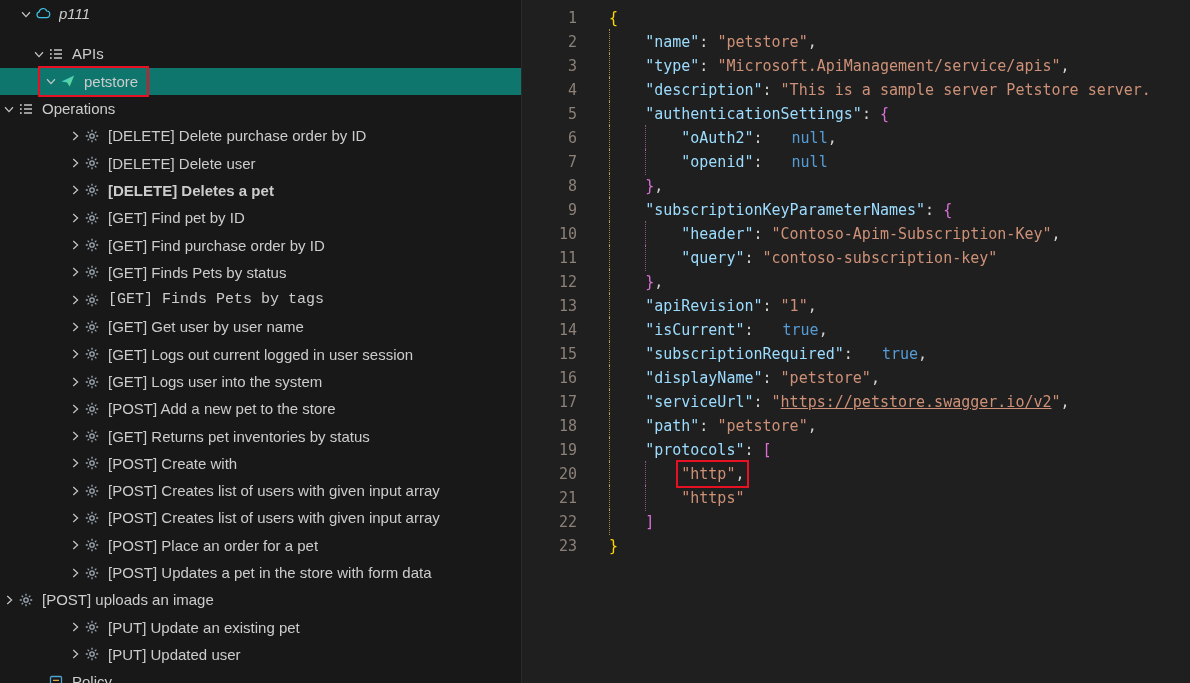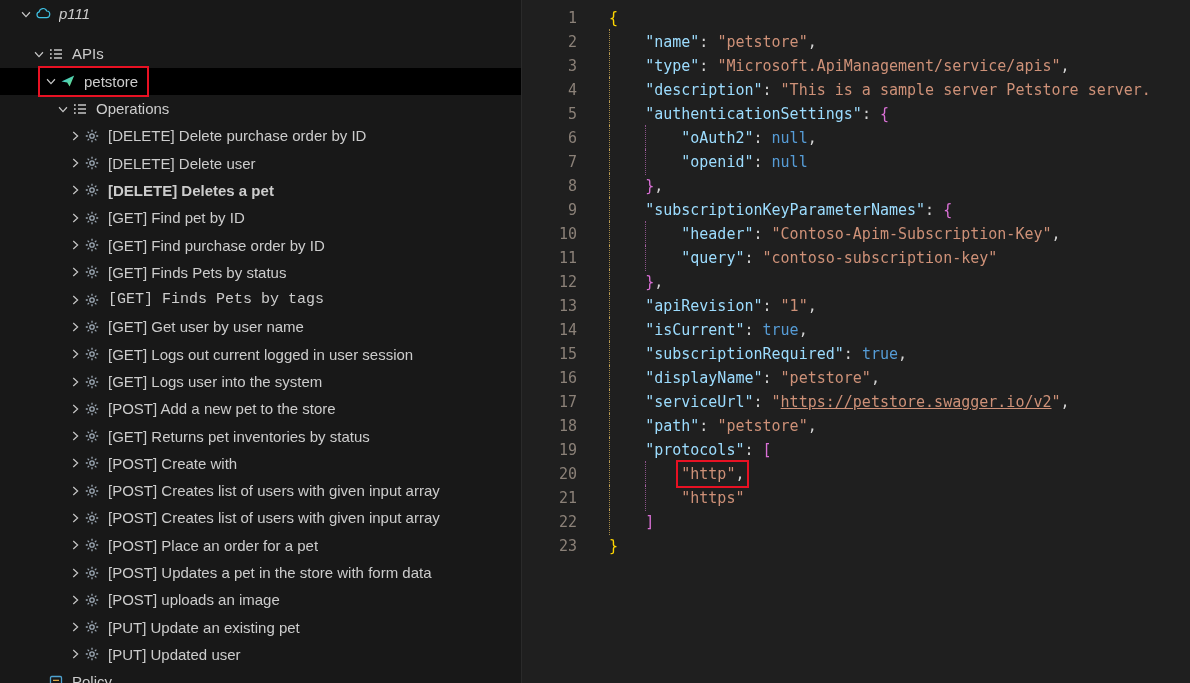--- a/index.html
+++ b/index.html
@@ -12,21 +12,21 @@
   
   #sidebar {
     position:absolute; left:0; top:0; width:521px; height:100%;
     background:#181818; overflow:hidden;
   }
   .tree-row {
     height:27.3px; display:flex; align-items:center;
     color:#cccccc; font-size:15px; white-space:nowrap; cursor:pointer;
     box-sizing:border-box;
   }
-  .tree-row.selected { background:#000000; }
+  .tree-row.selected { background:#0f766e; }
   .row-inner { display:flex; align-items:center; height:23px; padding-right:7px; }
   .red-box { outline:2px solid #e81123; outline-offset:2px; }
   .twisty {
     width:18px; height:16px; flex:none; display:flex;
     align-items:center; justify-content:center;
   }
   .twisty.leaf { width:8px; }
   .twisty svg { width:14px; height:14px; }
   .twisty.expanded svg { transform:rotate(90deg); }
   .tree-icon { width:17px; height:16px; margin-right:7px; flex:none; display:flex; align-items:center; }
@@ -44,21 +44,21 @@
   .ln { width:55px; flex:none; text-align:right; color:#8b8178; user-select:none; }
   .lc { margin-left:32px; position:relative; }
   .guide {
     position:absolute; top:-1px; height:26px; width:0;
     border-left:1px dotted rgba(222,184,90,0.7);
   }
   .guide.lv1 { border-left-color: rgba(214,118,208,0.6); }
   .lc span.tok { position:relative; z-index:1; }
   .tok-k  { color:#9cdcfe; }
   .tok-s  { color:#ce9178; }
-  .tok-w  { color:#569cd6; }
+  .tok-w  { color:#569cd6;margin-left:20px; }
   .tok-p  { color:#d4d4d4; }
   .tok-b1 { color:#ffd700; }
   .tok-b2 { color:#da70d6; }
   .tok-link { text-decoration:underline; }
   .seg-box { outline:2px solid #e81123; outline-offset:3px; }
 </style>
 </head>
 <body>
 
 <div id="page">
@@ -114,21 +114,21 @@
                   <stop offset="0" stop-color="#35c3dd"></stop>
                   <stop offset="1" stop-color="#6ee07f"></stop>
                 </linearGradient>
               </defs>
               <path d="M1.5 8.6 14.2 2.4 9.6 13.6 7.2 9.6 Z" fill="url(#apig)"></path>
             </svg>
           </span>
           <span class="tree-label">petstore</span>
         </span>
       </div>
-      <div class="tree-row" style="padding-left: 54px;">
+      <div class="tree-row" style="">
         <span class="row-inner">
           <span class="twisty expanded">
             <svg viewBox="0 0 16 16">
               <path d="M6 3.5 11 8l-5 4.5" fill="none" stroke="#c6c6c6" stroke-width="1.4"></path>
             </svg>
           </span>
           <span class="tree-icon">
             <svg viewBox="0 0 16 16">
               <g stroke="#c5c5c5" stroke-width="1.3">
                 <path d="M6 4h8M6 8h8M6 12h8"></path>
@@ -442,21 +442,21 @@
             <svg viewBox="0 0 16 16">
               <g stroke="#9da9b5" stroke-width="1.3" fill="none">
                 <circle cx="8" cy="8" r="2.2"></circle>
                 <path d="M8 1.8v2M8 12.2v2M1.8 8h2M12.2 8h2M3.6 3.6l1.5 1.5M10.9 10.9l1.5 1.5M12.4 3.6l-1.5 1.5M5.1 10.9l-1.5 1.5"></path>
               </g>
             </svg>
           </span>
           <span class="tree-label">[POST] Updates a pet in the store with form data</span>
         </span>
       </div>
-      <div class="tree-row" style="padding-left: 66px;">
+      <div class="tree-row" style="">
         <span class="row-inner">
           <span class="twisty">
             <svg viewBox="0 0 16 16">
               <path d="M6 3.5 11 8l-5 4.5" fill="none" stroke="#c6c6c6" stroke-width="1.4"></path>
             </svg>
           </span>
           <span class="tree-icon">
             <svg viewBox="0 0 16 16">
               <g stroke="#9da9b5" stroke-width="1.3" fill="none">
                 <circle cx="8" cy="8" r="2.2"></circle>

